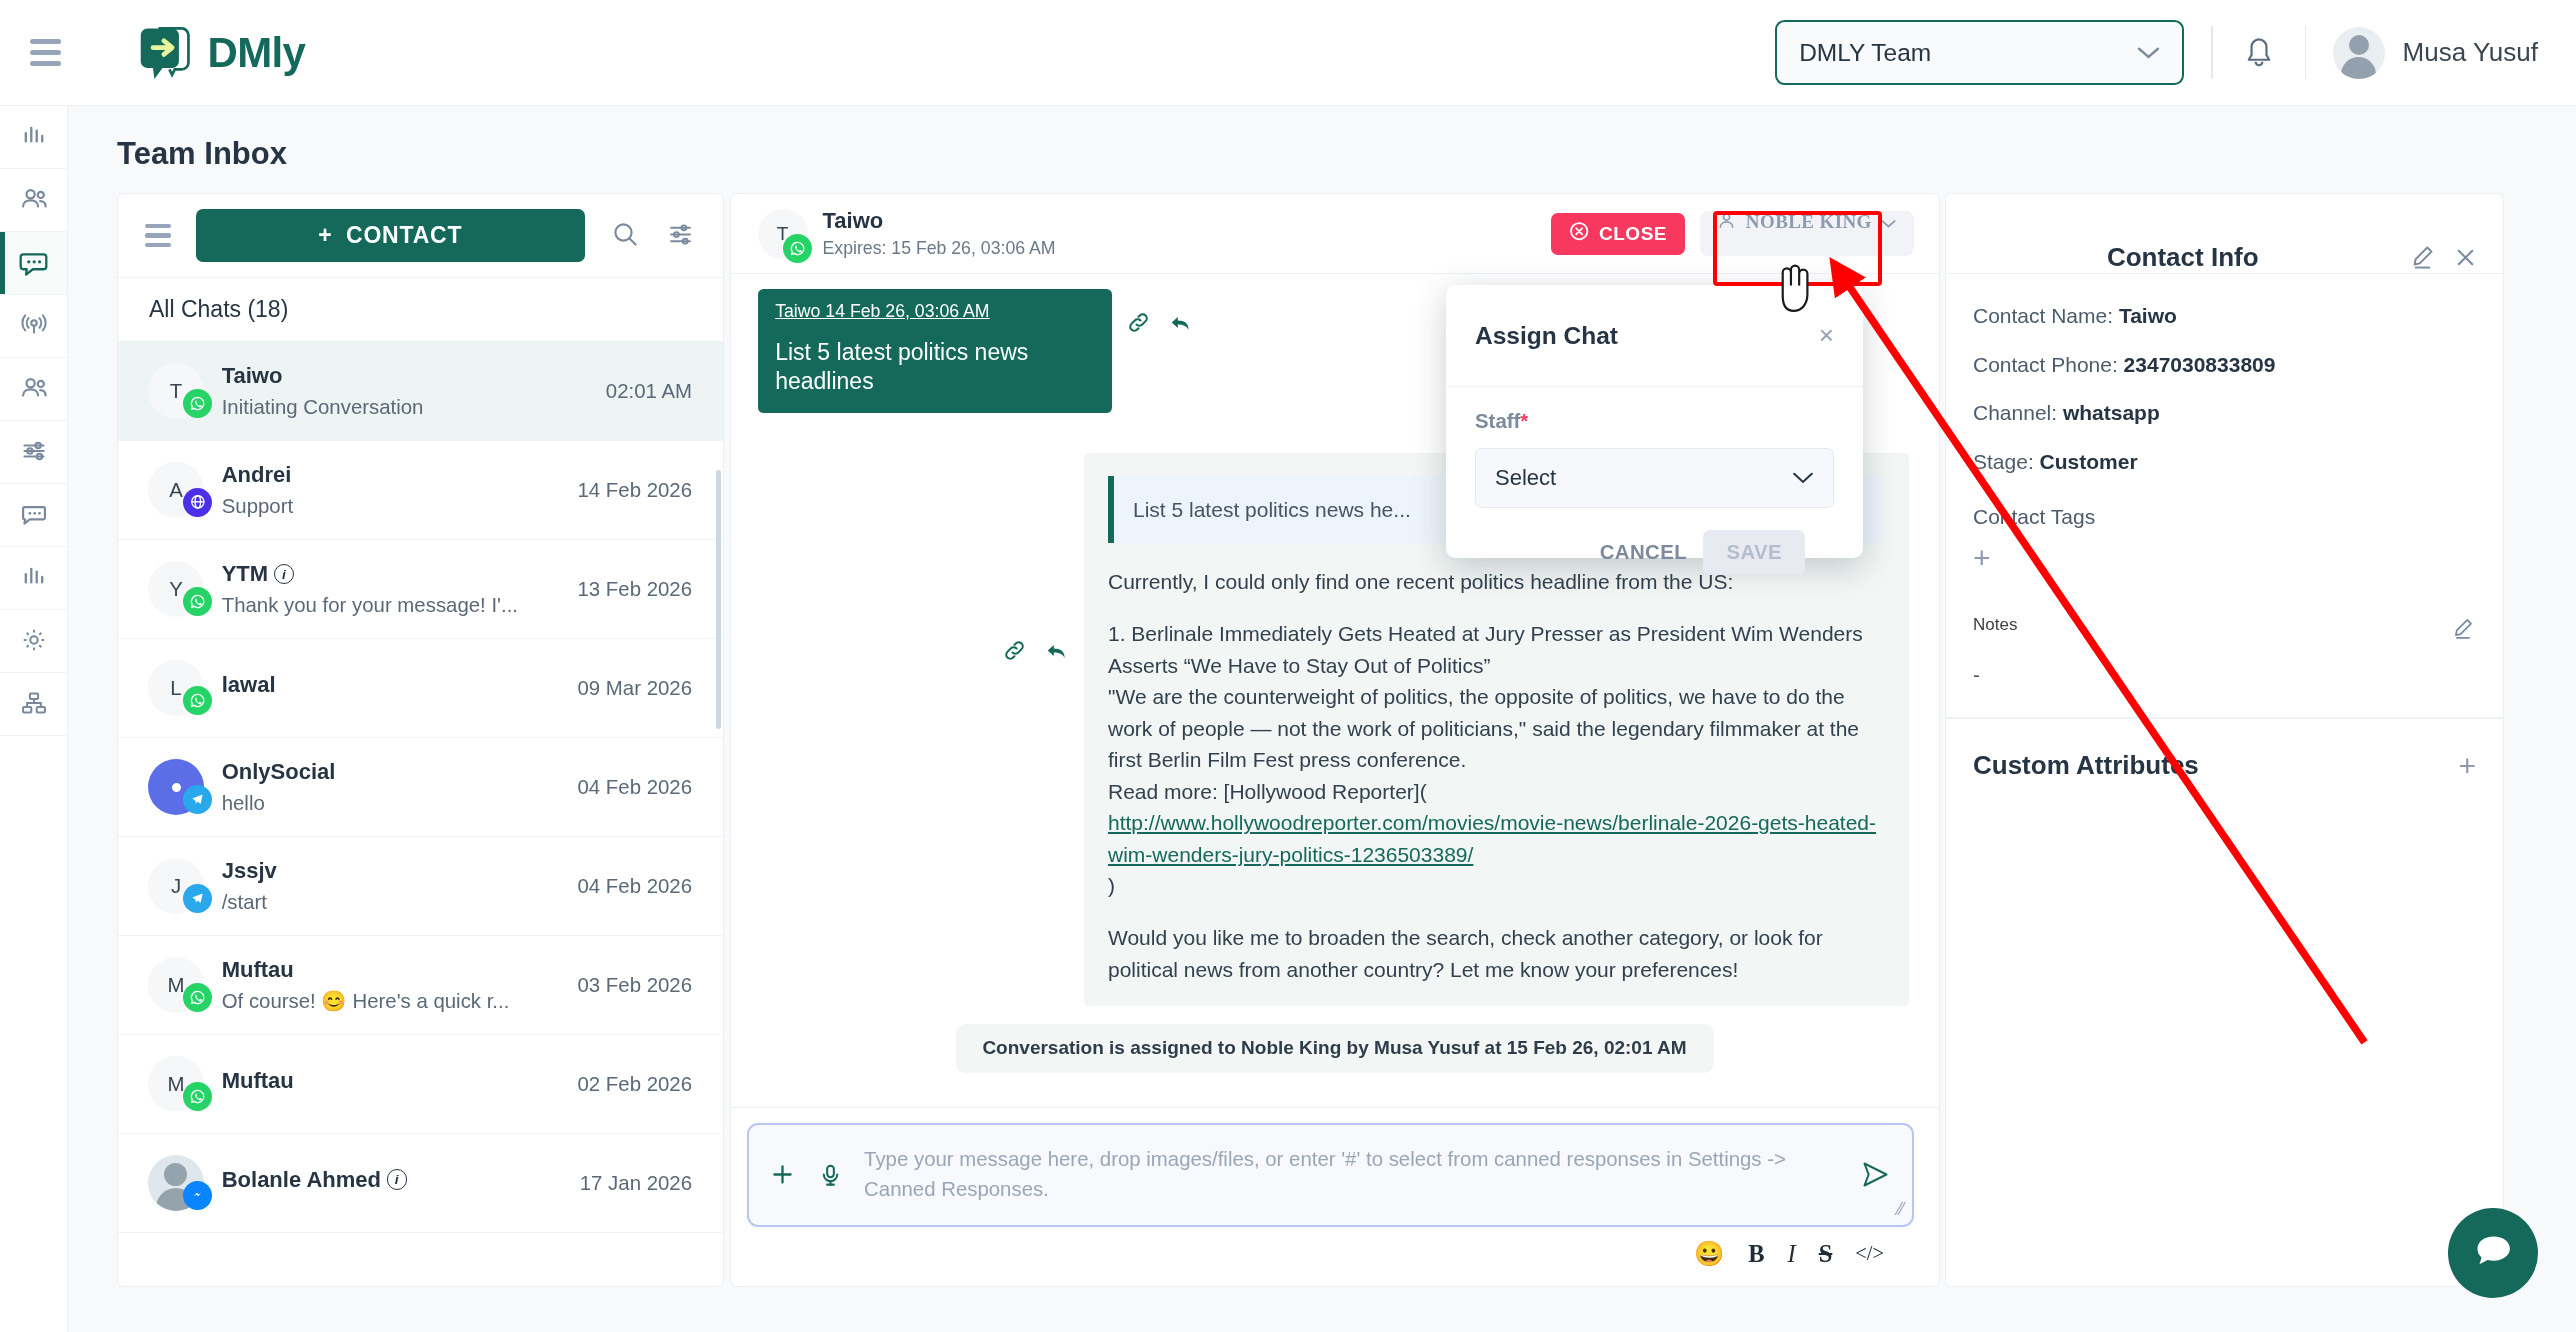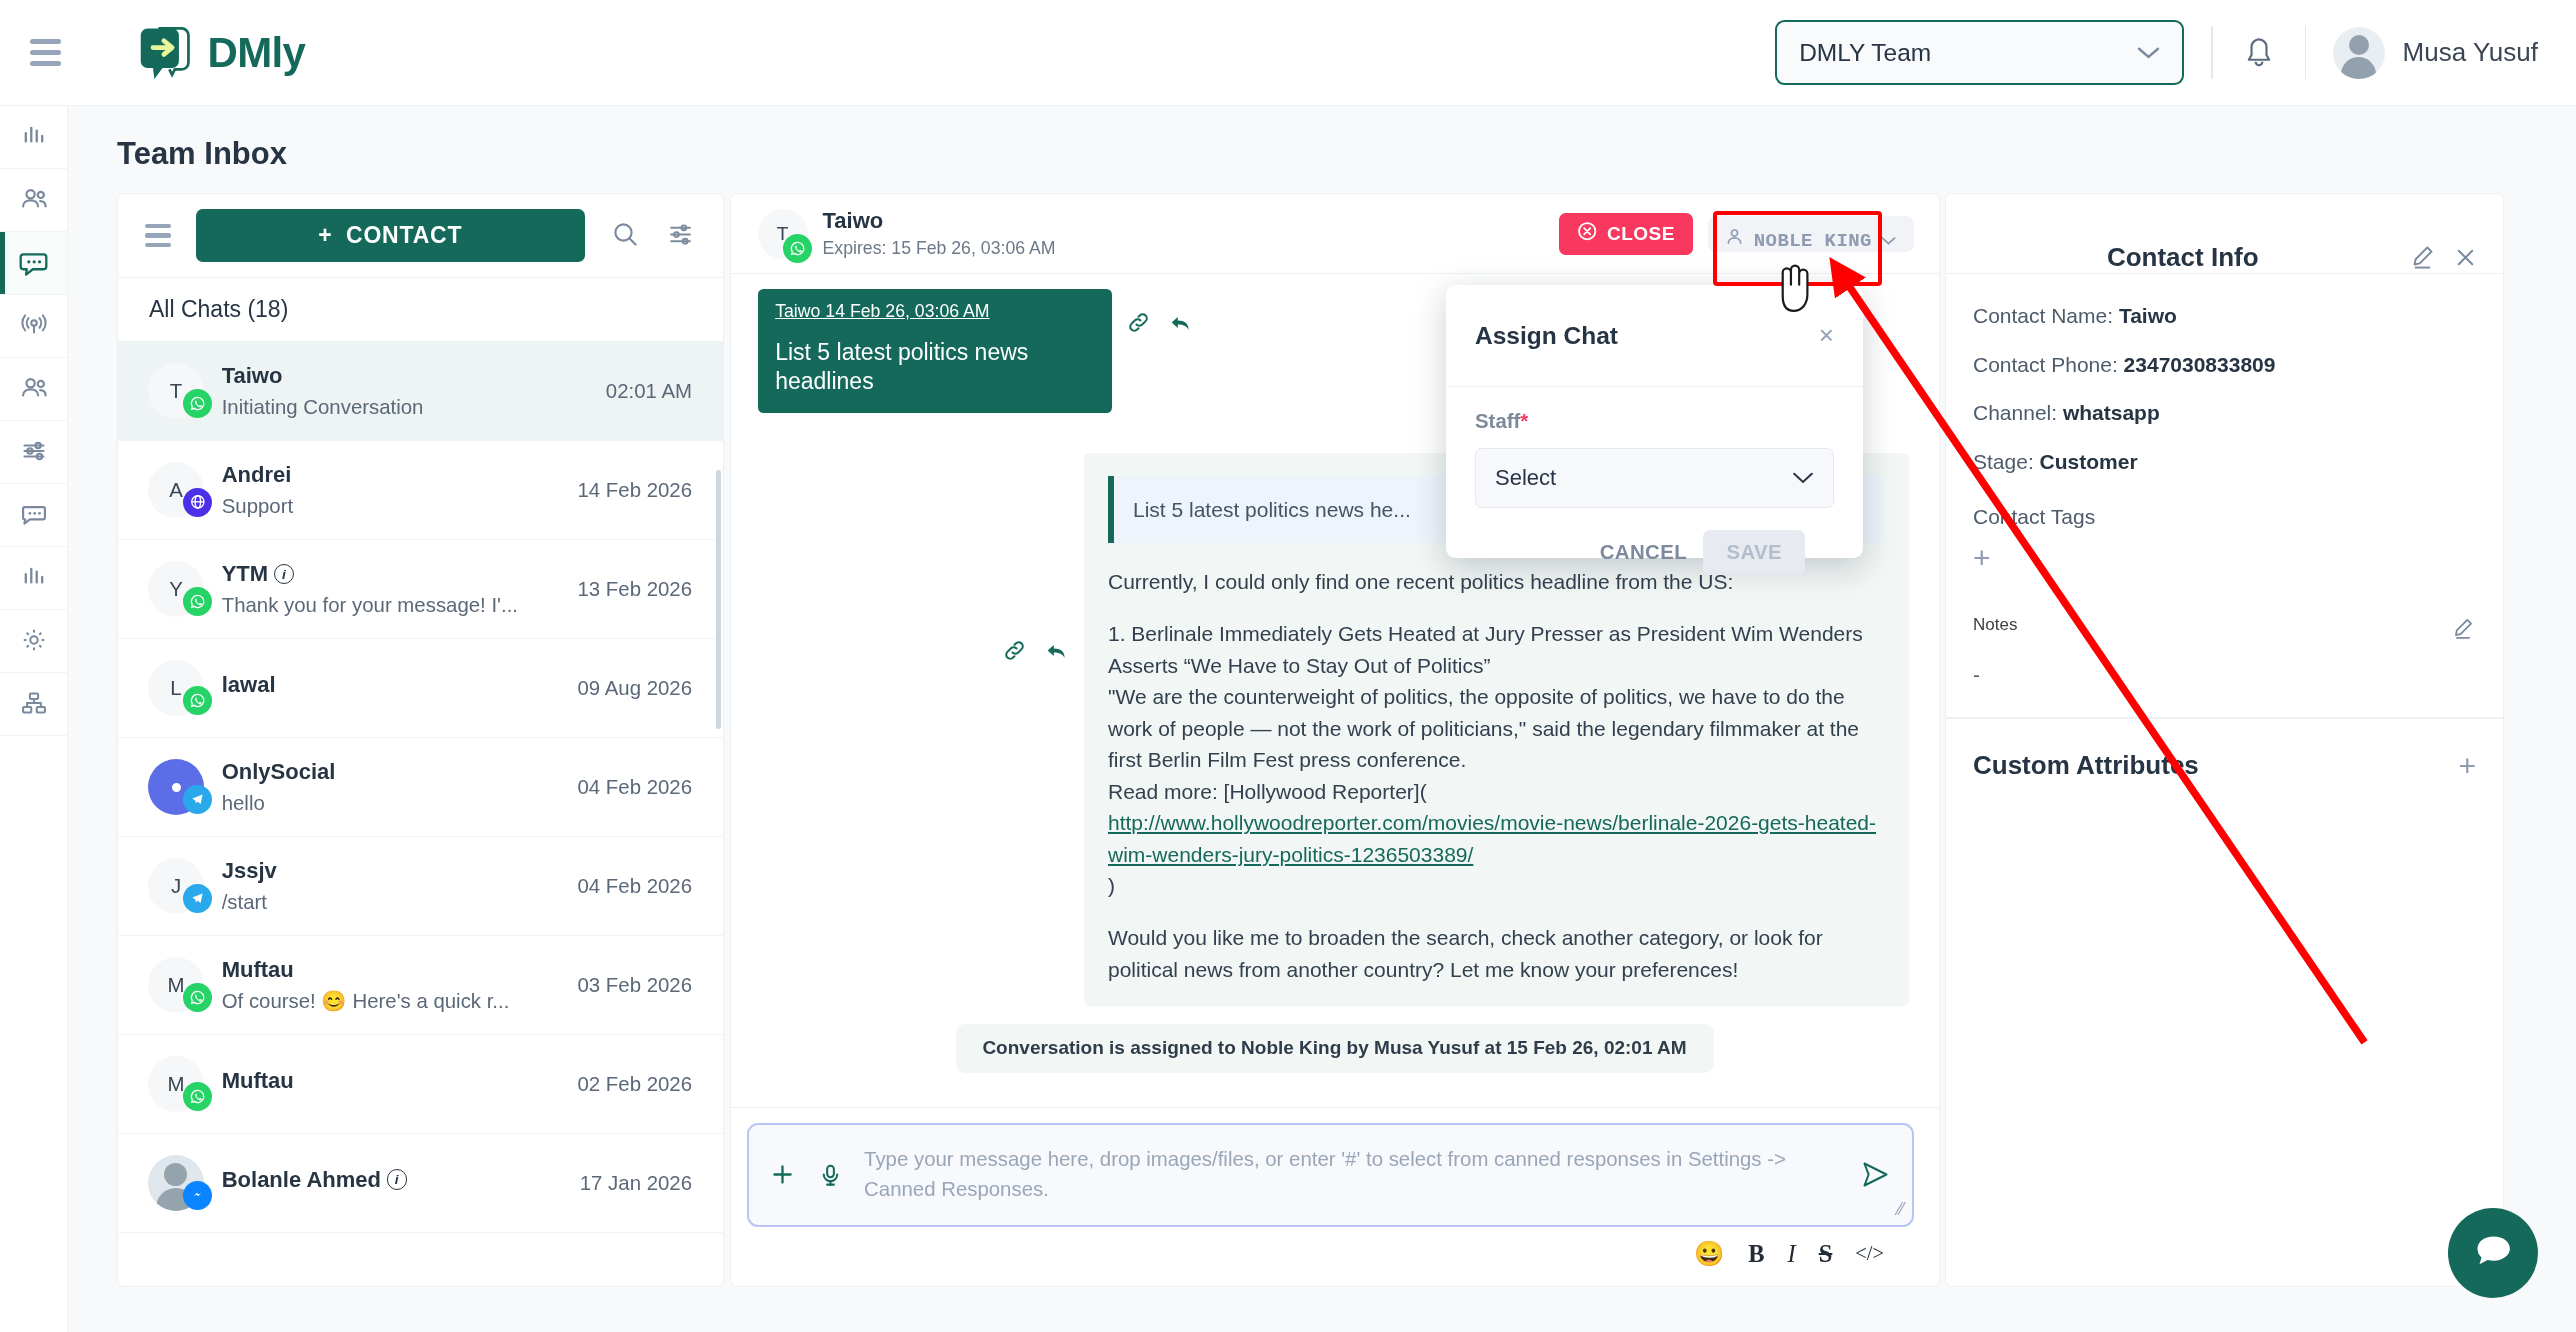--- a/index.html
+++ b/index.html
@@ -135,23 +135,23 @@
   .convo-id { display:flex; flex-direction:column; gap: 4.1px; }
   .convo-name { font-size: 22px; font-weight:700; color:#273444; }
   .convo-exp { font-size: 17.7px; color:#6b7888; }
   .head-actions { margin-left:auto; display:flex; align-items:center; gap: 15px; position:relative; }
   .btn-close {
     background:#f8385f; color:#fff; border:none; border-radius:6.8px; height:42px; padding: 0 17.7px;
     font-size:19px; font-weight:700; letter-spacing:0.5px; display:flex; align-items:center; gap:9.5px; cursor:pointer;
     font-family:"Liberation Sans", sans-serif;
   }
   .btn-assign {
-    background:#f1f3f6; color:#8e9bb0; border:none; border-radius:8.2px; height:36px; padding: 0 17.7px;
-    font-size:19px; font-weight:700; letter-spacing:0.4px; display:flex; align-items:flex-end; gap:9.5px; cursor:pointer;
-    font-family:Liberation Mono, monospace;
+    background:#f1f3f6; color:#8e9bb0; border:none; border-radius:8.2px; height:45px; padding: 0 17.7px;
+    font-size:19px; font-weight:700; letter-spacing:0.4px; display:flex; align-items:flex-start; gap:9.5px; cursor:pointer;
+    font-family:Liberation Serif, serif;
   }
   .hl-box {
     position:absolute; left: 1713px; top: 211px; width: 169px; height: 75px;
     border: 4.1px solid #ff0000; border-radius: 4.1px; z-index: 60; pointer-events:none;
   }
   .cursor-hand { position:absolute; left: 1769px; top: 260px; z-index: 61; pointer-events:none; }
 
   .convo-body { flex:1; position: relative; overflow: hidden; padding: 15px 30px 0 27px; }
 
   .msg-in-wrap { display:flex; align-items:flex-start; gap: 13.6px; }
@@ -526,21 +526,21 @@
               <path d="M10.6 10.2c.2-.5.4-.5.6-.5h.5c.2 0 .4 0 .6.5l.8 1.9c.1.2 0 .4-.1.5l-.4.5c-.1.2-.3.3-.1.6.2.3.8 1.3 1.7 2 1.1.9 2 1.2 2.3 1.3.2.1.4 0 .5-.1l.6-.7c.2-.2.3-.2.5-.1l1.8.9c.2.1.4.2.4.3 0 .2 0 .9-.3 1.3-.3.4-1 .8-1.5.8-1.3 0-3-.6-4.6-1.9-1.8-1.5-3-3.4-3.2-4.1-.2-.7-.3-1.4-.1-2 .1-.5.4-.9.6-1.1z" fill="#fff"></path>
                 </svg>
             </div>
           </div>
           <div class="chat-meta">
             <div class="chat-name">
                 <span>lawal</span>
               </div>
             <div class="chat-prev"></div>
           </div>
-          <div class="chat-time">09 Aug 2026</div>
+          <div class="chat-time">09 Mar 2026</div>
         </div>
 
         <div class="chat-row">
           <div class="av-wrap">
             <div class="av-circle blue">
                 <div class="oring"></div>
               </div>
             <div class="ch-badge ch-tg">
               <svg width="17.7" height="17.7" viewBox="0 0 26 26">
                   <path d="M5 12.5l15-6-3 14-4.5-3.6L10 20l-.4-4.3z" fill="#fff"></path>

